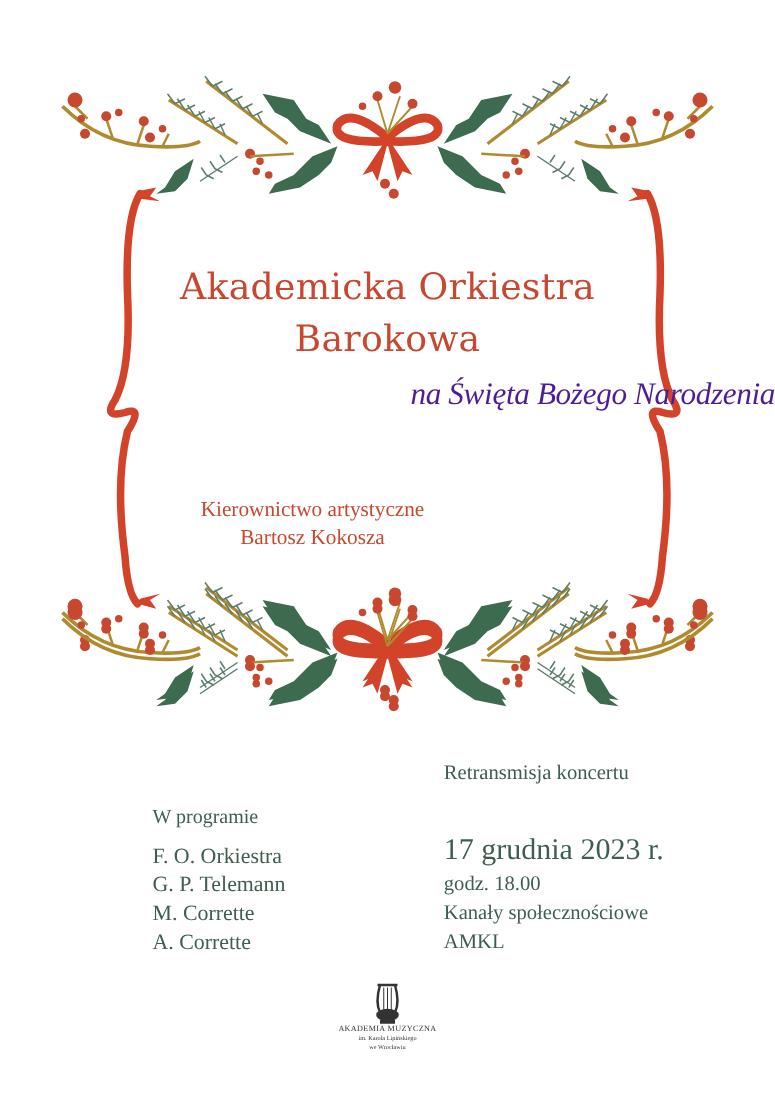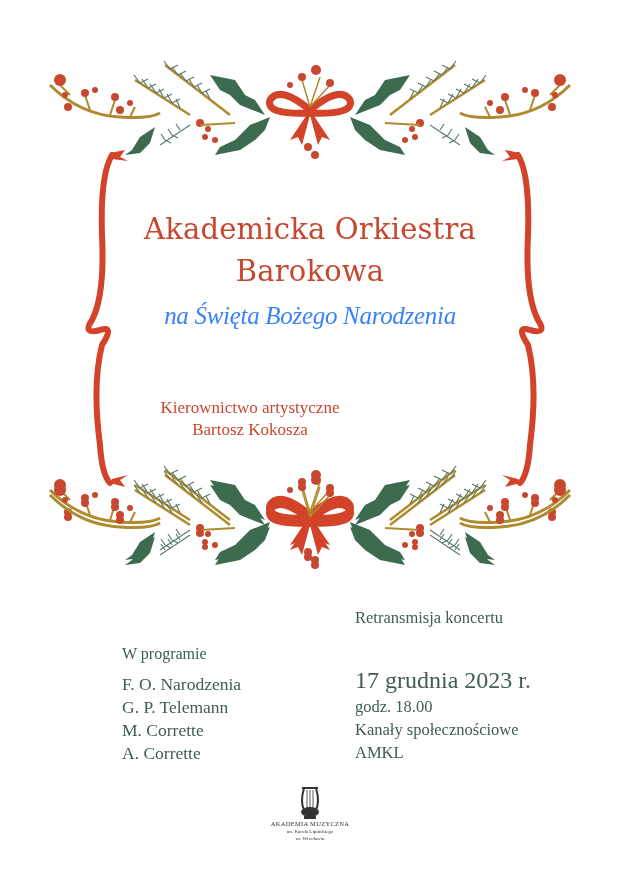--- a/index.html
+++ b/index.html
@@ -9,22 +9,22 @@
 
   #garland-top { left:40px; top:55px; width:540px; height:120px; }
   #garland-bottom { left:40px; top:460px; width:540px; height:120px; }
   #ribbon-left { left:80px; top:145px; width:60px; height:345px; }
   #ribbon-right { left:480px; top:145px; width:70px; height:345px; }
 
   .title { left:0; width:620px; text-align:center; font-family:"DejaVu Serif", serif;
            font-size:29px; color:#c7472f; letter-spacing:0.2px; }
   #title1 { top:212px; }
   #title2 { top:254px; }
-  #subtitle { left:0; width:620px; top:302px; text-align:center; font-family:"Liberation Serif", serif;
-              font-style:italic; font-size:25px; color:#3b82f6; letter-spacing:-0.3px; }
+  #subtitle { left:0; width:620px; top:302px; text-align:right; font-family:"Liberation Serif", serif;
+              font-style:italic; font-size:25px; color:#4c1d95; letter-spacing:-0.3px; }
   .dir { left:0; width:500px; text-align:center; font-family:"Liberation Serif", serif;
          font-size:17px; color:#c7472f; }
   #dir1 { top:398px; }
   #dir2 { top:420px; }
 
   .prog { left:122px; font-family:"Liberation Serif", serif; color:#3f5e4f; font-size:17.5px; }
   #prog-head { top:645px; font-size:16px; }
   .info { left:355px; font-family:"Liberation Serif", serif; color:#3f5e4f; font-size:16.5px; }
   #info-date { font-size:24px; }
 
@@ -172,21 +172,21 @@
   </g>
 </svg>
 
 <div id="title1" class="abs title">Akademicka Orkiestra</div>
 <div id="title2" class="abs title">Barokowa</div>
 <div id="subtitle" class="abs">na Święta Bożego Narodzenia</div>
 <div id="dir1" class="abs dir">Kierownictwo artystyczne</div>
 <div id="dir2" class="abs dir">Bartosz Kokosza</div>
 
 <div id="prog-head" class="abs prog">W programie</div>
-<div class="abs prog" style="top:674px">F. O. Narodzenia</div>
+<div class="abs prog" style="top:674px">F. O. Orkiestra</div>
 <div class="abs prog" style="top:697px">G. P. Telemann</div>
 <div class="abs prog" style="top:720px">M. Corrette</div>
 <div class="abs prog" style="top:743px">A. Corrette</div>
 
 <div class="abs info" style="top:608px">Retransmisja koncertu</div>
 <div id="info-date" class="abs info" style="top:667px">17 grudnia 2023 r.</div>
 <div class="abs info" style="top:697px">godz. 18.00</div>
 <div class="abs info" style="top:720px">Kanały społecznościowe</div>
 <div class="abs info" style="top:743px">AMKL</div>
 

